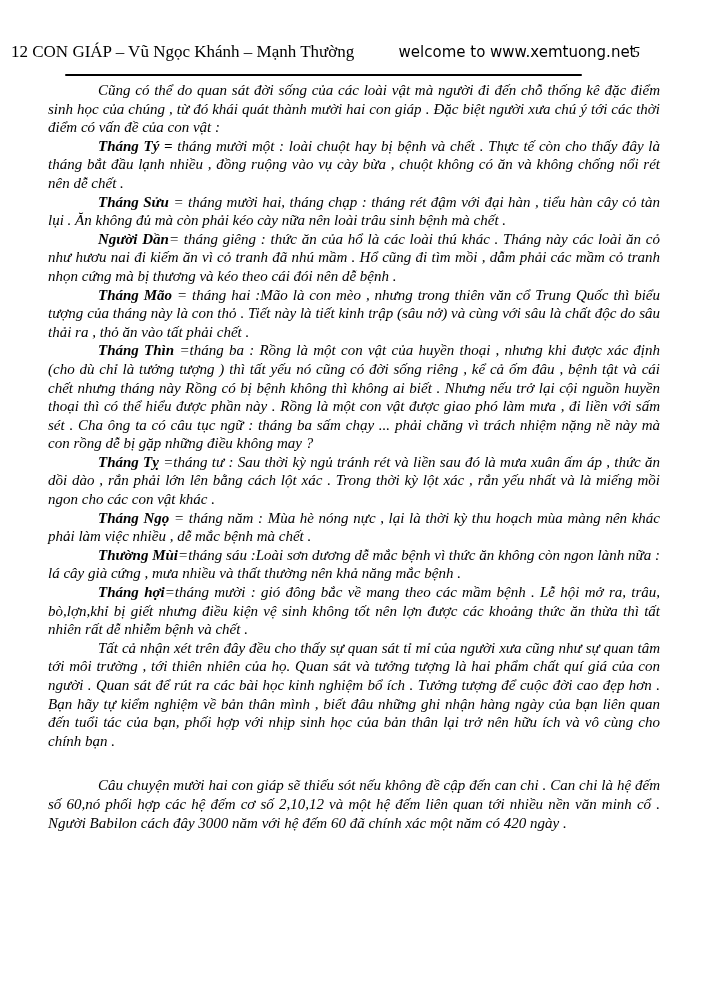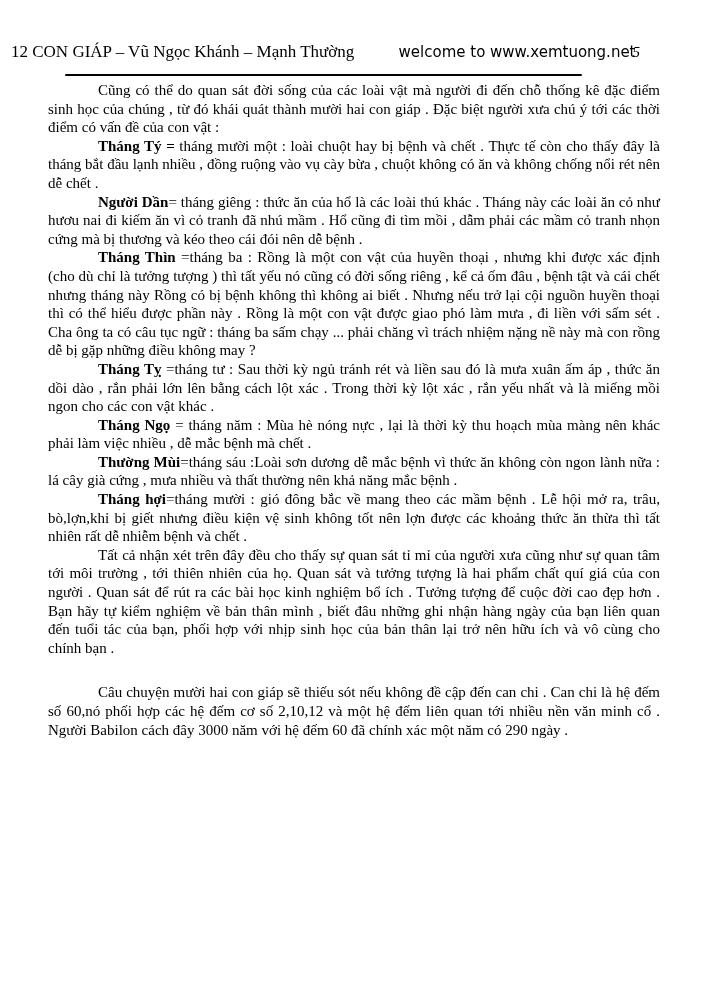--- a/index.html
+++ b/index.html
@@ -44,55 +44,57 @@
   .doc-body {
     position:absolute;
     top:81px; left:48px;
     width:612px;
     font-family:"Liberation Serif", serif;
     font-size:15px;
     line-height:18.6px;
     text-align:justify;
     color:#000000;
   }
-  .doc-body p { text-indent:50px; }
+  .doc-body p { text-indent:50px;font-style:italic; }
   .doc-body p.gap-before { margin-top:26px; }
   .lead { font-weight:bold; }
 </style>
 </head>
 <body>
 
 <div class="page">
 
   <div class="header">
     <span class="header-left">12 CON GIÁP – Vũ Ngọc Khánh – Mạnh Thường</span>
     <span class="header-right"><span>welcome to www.xemtuong.net</span><span class="page-num">5</span></span>
   </div>
 
   <div class="rule"></div>
 
   <div class="doc-body">
     <p><span>Cũng có thể do quan sát đời sống của các loài vật mà người đi đến chỗ thống kê đặc điểm sinh học của chúng , từ đó khái quát thành mười hai con giáp . Đặc biệt người xưa chú ý tới các thời điểm có vấn đề của con vật :</span></p>
 
     <p><b class="lead">Tháng Tý =</b><span> tháng mười một : loài chuột hay bị bệnh và chết . Thực tế còn cho thấy đây là tháng bắt đầu lạnh nhiều , đồng ruộng vào vụ cày bừa , chuột không có ăn và không chống nổi rét nên dễ chết .</span></p>
 
+    <p><b class="lead">Tháng Sửu</b><span> = tháng mười hai, tháng chạp : tháng rét đậm với đại hàn , tiểu hàn cây cỏ tàn lụi . Ăn không đủ mà còn phải kéo cày nữa nên loài trâu sinh bệnh mà chết .</span></p>
 
     <p><b class="lead">Người Dần</b><span>= tháng giêng : thức ăn của hổ là các loài thú khác . Tháng này các loài ăn cỏ như hươu nai đi kiếm ăn vì cỏ tranh đã nhú mầm . Hổ cũng đi tìm mồi , dẫm phải các mầm cỏ tranh nhọn cứng mà bị thương và kéo theo cái đói nên dễ bệnh .</span></p>
 
+    <p><b class="lead">Tháng Mão</b><span> = tháng hai :Mão là con mèo , nhưng trong thiên văn cổ Trung Quốc thì biểu tượng của tháng này là con thỏ . Tiết này là tiết kinh trập (sâu nở) và cùng với sâu là chất độc do sâu thải ra , thỏ ăn vào tất phải chết .</span></p>
 
     <p><b class="lead">Tháng Thìn</b><span> =tháng ba : Rồng là một con vật của huyền thoại , nhưng khi được xác định (cho dù chỉ là tưởng tượng ) thì tất yếu nó cũng có đời sống riêng , kể cả ốm đâu , bệnh tật và cái chết nhưng tháng này Rồng có bị bệnh không thì không ai biết . Nhưng nếu trở lại cội nguồn huyền thoại thì có thể hiểu được phần này . Rồng là một con vật được giao phó làm mưa , đi liền với sấm sét . Cha ông ta có câu tục ngữ : tháng ba sấm chạy ... phải chăng vì trách nhiệm nặng nề này mà con rồng dễ bị gặp những điều không may ?</span></p>
 
     <p><b class="lead">Tháng Tỵ</b><span> =tháng tư : Sau thời kỳ ngủ tránh rét và liền sau đó là mưa xuân ấm áp , thức ăn dồi dào , rắn phải lớn lên bằng cách lột xác . Trong thời kỳ lột xác , rắn yếu nhất và là miếng mồi ngon cho các con vật khác .</span></p>
 
     <p><b class="lead">Tháng Ngọ</b><span> = tháng năm : Mùa hè nóng nực , lại là thời kỳ thu hoạch mùa màng nên khác phải làm việc nhiều , dễ mắc bệnh mà chết .</span></p>
 
     <p><b class="lead">Thường Mùi</b><span>=tháng sáu :Loài sơn dương dễ mắc bệnh vì thức ăn không còn ngon lành nữa : lá cây già cứng , mưa nhiều và thất thường nên khả năng mắc bệnh .</span></p>
 
 
 
     <p><b class="lead">Tháng hợi</b><span>=tháng mười : gió đông bắc về mang theo các mầm bệnh . Lễ hội mở ra, trâu, bò,lợn,khỉ bị giết nhưng điều kiện vệ sinh không tốt nên lợn được các khoảng thức ăn thừa thì tất nhiên rất dễ nhiễm bệnh và chết .</span></p>
 
     <p><span>Tất cả nhận xét trên đây đều cho thấy sự quan sát tỉ mỉ của người xưa cũng như sự quan tâm tới môi trường , tới thiên nhiên của họ. Quan sát và tưởng tượng là hai phẩm chất quí giá của con người . Quan sát để rút ra các bài học kinh nghiệm bổ ích . Tưởng tượng để cuộc đời cao đẹp hơn . Bạn hãy tự kiểm nghiệm về bản thân mình , biết đâu những ghi nhận hàng ngày của bạn liên quan đến tuổi tác của bạn, phối hợp với nhịp sinh học của bản thân lại trở nên hữu ích và vô cùng cho chính bạn .</span></p>
 
-    <p class="gap-before"><span>Câu chuyện mười hai con giáp sẽ thiếu sót nếu không đề cập đến can chi . Can chi là hệ đếm số 60,nó phối hợp các hệ đếm cơ số 2,10,12 và một hệ đếm liên quan tới nhiều nền văn minh cổ . Người Babilon cách đây 3000 năm với hệ đếm 60 đã chính xác một năm có 290 ngày .</span></p>
+    <p class="gap-before"><span>Câu chuyện mười hai con giáp sẽ thiếu sót nếu không đề cập đến can chi . Can chi là hệ đếm số 60,nó phối hợp các hệ đếm cơ số 2,10,12 và một hệ đếm liên quan tới nhiều nền văn minh cổ . Người Babilon cách đây 3000 năm với hệ đếm 60 đã chính xác một năm có 420 ngày .</span></p>
   </div>
 
 </div>
 
 </body></html>

